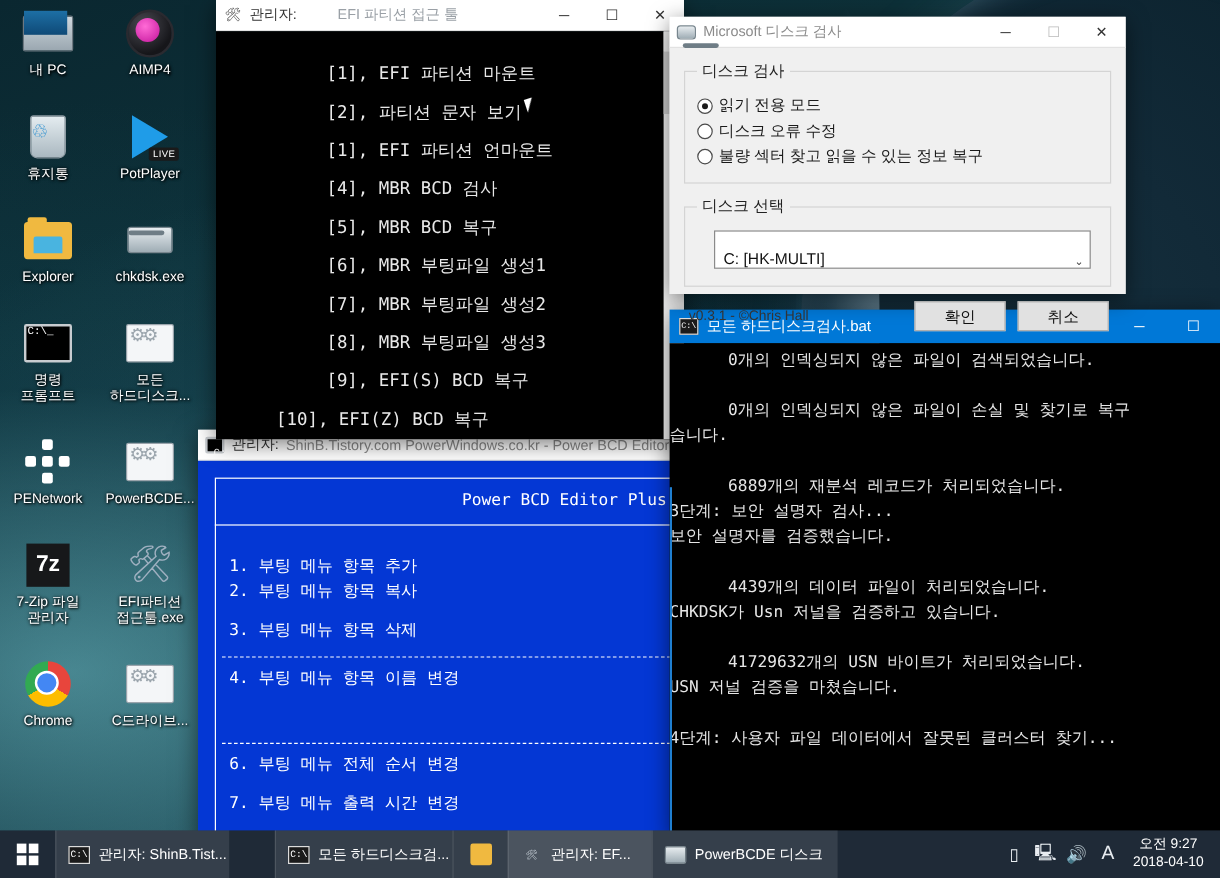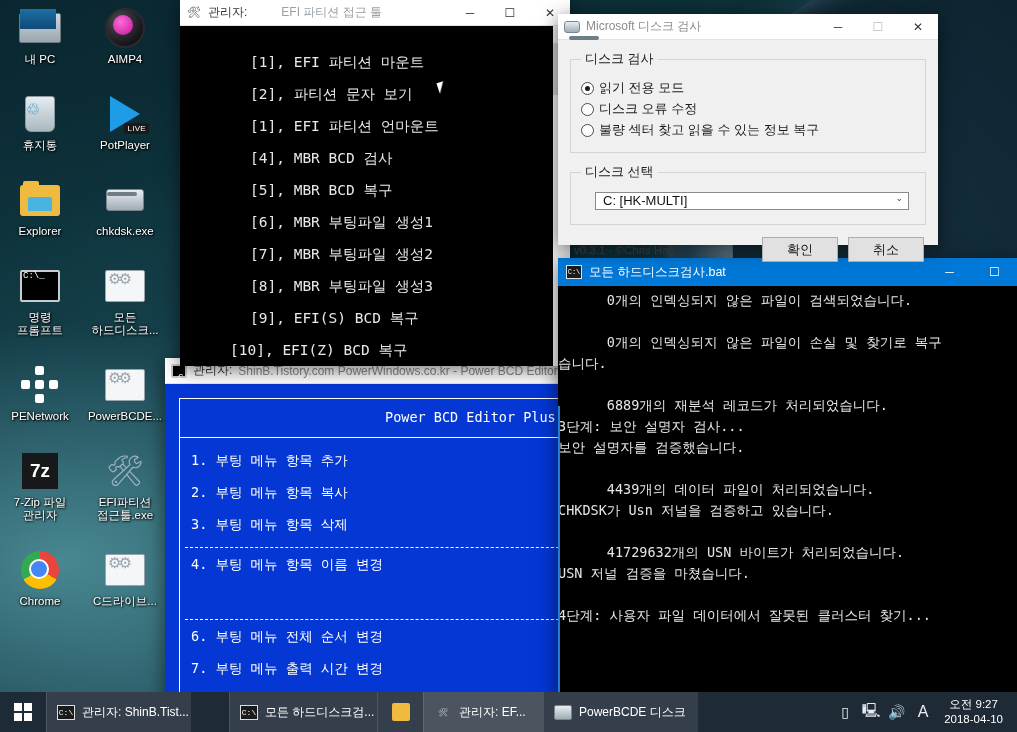--- a/index.html
+++ b/index.html
@@ -103,21 +103,21 @@
   
   #efi-win { left: 180px; top: 0; width: 390px; height: 366px; }
   #efi-win .titlebar .tb-title { color:#9aa0a6; }
   #efi-win .admin { color:#333; margin-right:34px; }
   .console-body {
     background: #000; color: #e8e8e8;
     font-family: "DejaVu Sans Mono", "Liberation Mono", monospace;
     height: calc(100% - 26px); position: relative; overflow: hidden;
     font-size: 14.5px;
   }
-  .efi-line { padding-left: 70px; height: 32px; line-height: 32px; white-space: nowrap; }
+  .efi-line { padding-left: 92px; height: 32px; line-height: 32px; white-space: nowrap; }
   .efi-scroll { position:absolute; right:0; top:0; width:17px; height:100%; background:#f0f0f0; }
   .efi-scroll .sb-up,.efi-scroll .sb-dn{height:17px;display:flex;align-items:center;justify-content:center;font-size:8px;color:#606060;background:#f0f0f0;}
   .efi-scroll .sb-thumb{position:absolute;top:17px;left:0;width:17px;height:52px;background:#cdcdcd;}
   .cursor-arrow{position:absolute;left:258px;top:56px;width:0;height:0;
     border-left:7px solid #fff;border-bottom:11px solid transparent;transform:rotate(-18deg);
     filter: drop-shadow(1px 1px 0 #000);}
 
   
   #mschk-win { left: 558px; top: 14px; width: 380px; height: 231px; background:#f0f0f0;}
   #mschk-win .titlebar { background:#fff; }
@@ -126,22 +126,22 @@
   fieldset.group { border: 1px solid #d4d4d4; padding: 8px 10px 10px; margin-bottom: 10px; }
   fieldset.group > legend { font-size: 13px; color: #222; padding: 0 4px; }
   .radio-row { display: flex; align-items: center; margin: 3px 0; font-size: 13px; color:#1a1a1a;}
   .radio {
     width: 13px; height: 13px; border: 1px solid #4a4a4a; border-radius: 50%;
     margin-right: 5px; background: #fff; position: relative; flex:0 0 13px;
   }
   .radio.on:after { content:""; position:absolute; left:3px; top:3px; width:5px; height:5px;
     border-radius:50%; background:#1a1a1a; }
   .combo {
-    height: 18px; border: 1px solid #8a8a8a; background: #fff;
-    display: flex; align-items: flex-start; padding: 0 5px 0 7px; font-size: 13px; color: #111;
+    height: 32px; border: 1px solid #8a8a8a; background: #fff;
+    display: flex; align-items: flex-end; padding: 0 5px 0 7px; font-size: 13px; color: #111;
     margin: 3px 6px 2px 14px;
   }
   .combo .cval{flex:1 1 auto;}
   .combo .carrow{font-size:9px;color:#444;}
   .dlg-foot { display:flex; align-items:center; padding: 2px 2px 0; }
   .ver { font-size: 11.5px; color: #333; flex: 1 1 auto; padding-left:2px;}
   .btn {
     min-width: 76px; height: 25px; border: 1px solid #adadad; background: #e1e1e1;
     font-size: 13px; color: #111; display: flex; align-items: center; justify-content: center;
     margin-left: 10px;
@@ -330,21 +330,21 @@
     <div class="titlebar">
       <span class="tb-ico ic-cmd" style="width:15px;height:14px;position:relative"></span>
       <span class="admin">관리자:</span>
       <span class="tb-title" style="margin-left:6px">ShinB.Tistory.com PowerWindows.co.kr - Power BCD Editor</span>
     </div>
     <div class="bcd-body">
       <div class="bcd-frame"></div>
       <div class="bcd-head"></div>
       <div class="bcd-title-txt">Power BCD Editor Plus (</div>
 
-      <div class="bcd-item" style="top:68px">1. 부팅 메뉴 항목 추가</div>
+      <div class="bcd-item" style="top:79px">1. 부팅 메뉴 항목 추가</div>
       <div class="bcd-item" style="top:100px">2. 부팅 메뉴 항목 복사</div>
       <div class="bcd-item" style="top:132px">3. 부팅 메뉴 항목 삭제</div>
       <div class="bcd-sep" style="top:163px"></div>
       <div class="bcd-item" style="top:172px">4. 부팅 메뉴 항목 이름 변경</div>
       <div class="bcd-sep" style="top:235px"></div>
       <div class="bcd-item" style="top:244px">6. 부팅 메뉴 전체 순서 변경</div>
       <div class="bcd-item" style="top:276px">7. 부팅 메뉴 출력 시간 변경</div>
     </div>
   </div>
 

